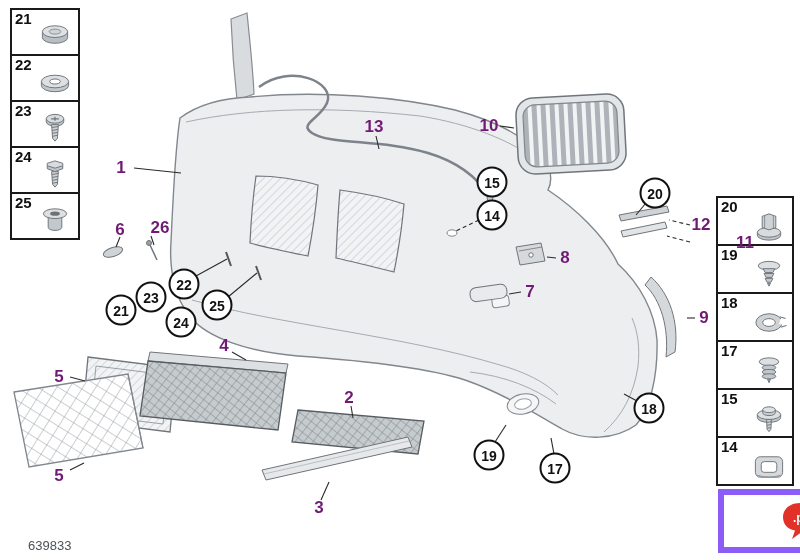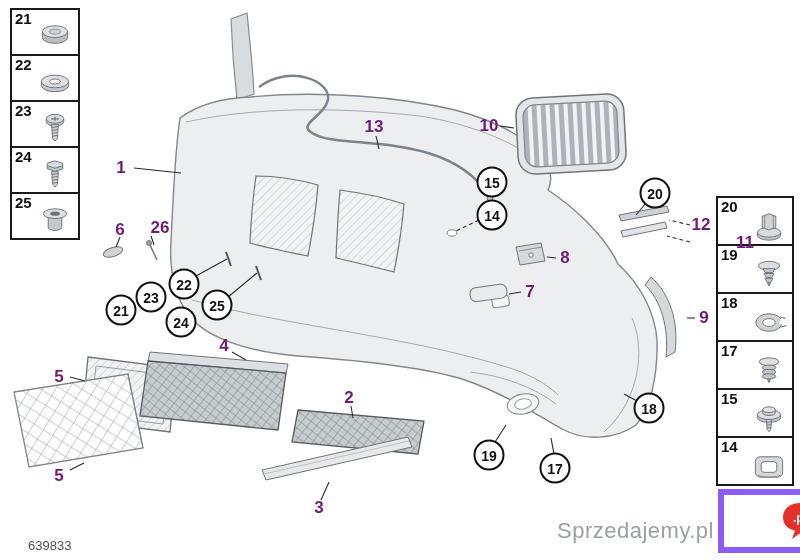--- a/index.html
+++ b/index.html
@@ -301,21 +301,20 @@
       <div class="callout-circled" style="left: 184px; top: 284px;">22</div>
       <div class="callout-circled" style="left: 151px; top: 297px;">23</div>
       <div class="callout-circled" style="left: 121px; top: 310px;">21</div>
       <div class="callout-circled" style="left: 217px; top: 305px;">25</div>
       <div class="callout-circled" style="left: 181px; top: 322px;">24</div>
       <div class="callout-circled" style="left: 489px; top: 455px;">19</div>
       <div class="callout-circled" style="left: 555px; top: 468px;">17</div>
       <div class="callout-circled" style="left: 649px; top: 408px;">18</div>
     </div>
 
-  <span id="watermark">Sprzedajemy.pl</span>
   <div id="logo-box">
     <svg width="56" height="44" viewBox="0 0 56 44">
       <path d="M28 4 C38 4 45 10 45 18 C45 26 39 31 31 32 L20 40 L23 31.5 C15 30 11 25 11 18 C11 10 18 4 28 4 Z" fill="#e23128"></path>
       <text x="28" y="23" text-anchor="middle" font-size="12" font-weight="bold" fill="#ffffff">.pl</text>
     </svg>
   </div>
   <div id="doc-number">639833</div>
 
 </div>
 

